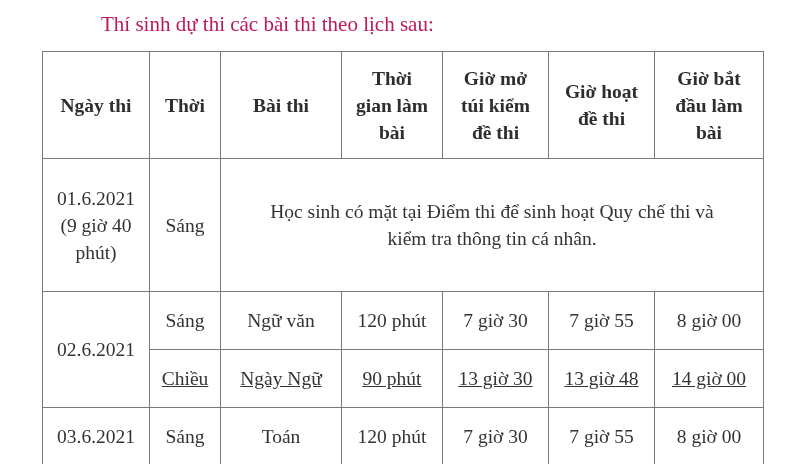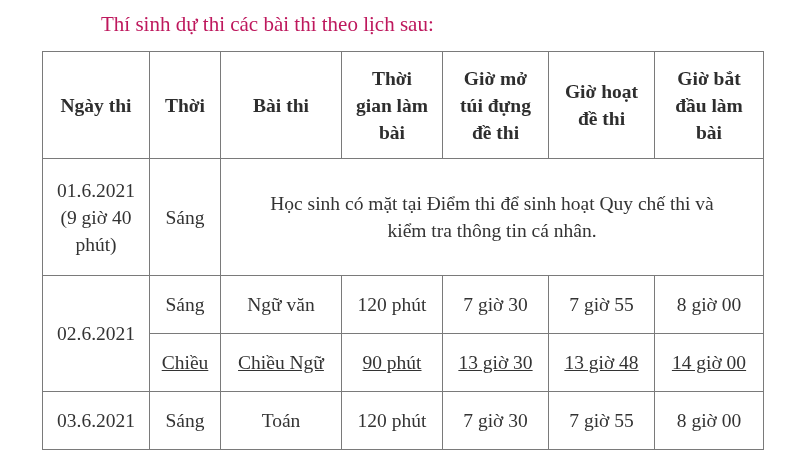--- a/index.html
+++ b/index.html
@@ -48,21 +48,21 @@
       color: #2e2e2e;
       height: 106px;
     }
     .row-day1 td { height: 116px; }
     .row-day2a td { height: 57px; }
     .row-day2b td { height: 57px; text-decoration: underline; }
     .row-day3 td { height: 57px; }
     .note-cell {
       font-size: 19.5px;
       line-height: 29px;
-      padding: 0 16px !important;
+      padding: 8px 16px !important;
     }
     .multiline span { display: block; }
   </style>
 </head>
 <body>
 
 <div class="intro">Thí sinh dự thi các bài thi theo lịch sau:</div>
 
 <table class="schedule">
   <colgroup>
@@ -85,21 +85,21 @@
       <th class="multiline">
         <span>Bài thi</span>
       </th>
       <th class="multiline">
         <span>Thời</span>
         <span>gian làm</span>
         <span>bài</span>
       </th>
       <th class="multiline">
         <span>Giờ mở</span>
-        <span>túi đựng</span>
+        <span>túi kiểm</span>
         <span>đề thi</span>
       </th>
       <th class="multiline">
         <span>Giờ hoạt</span>
         <span>đề thi</span>
       </th>
       <th class="multiline">
         <span>Giờ bắt</span>
         <span>đầu làm</span>
         <span>bài</span>
@@ -123,21 +123,21 @@
       <td rowspan="2">02.6.2021</td>
       <td>Sáng</td>
       <td>Ngữ văn</td>
       <td>120 phút</td>
       <td>7 giờ 30</td>
       <td>7 giờ 55</td>
       <td>8 giờ 00</td>
     </tr>
     <tr class="row-day2b">
       <td>Chiều</td>
-      <td>Chiều Ngữ</td>
+      <td>Ngày Ngữ</td>
       <td>90 phút</td>
       <td>13 giờ 30</td>
       <td>13 giờ 48</td>
       <td>14 giờ 00</td>
     </tr>
     <tr class="row-day3">
       <td>03.6.2021</td>
       <td>Sáng</td>
       <td>Toán</td>
       <td>120 phút</td>

